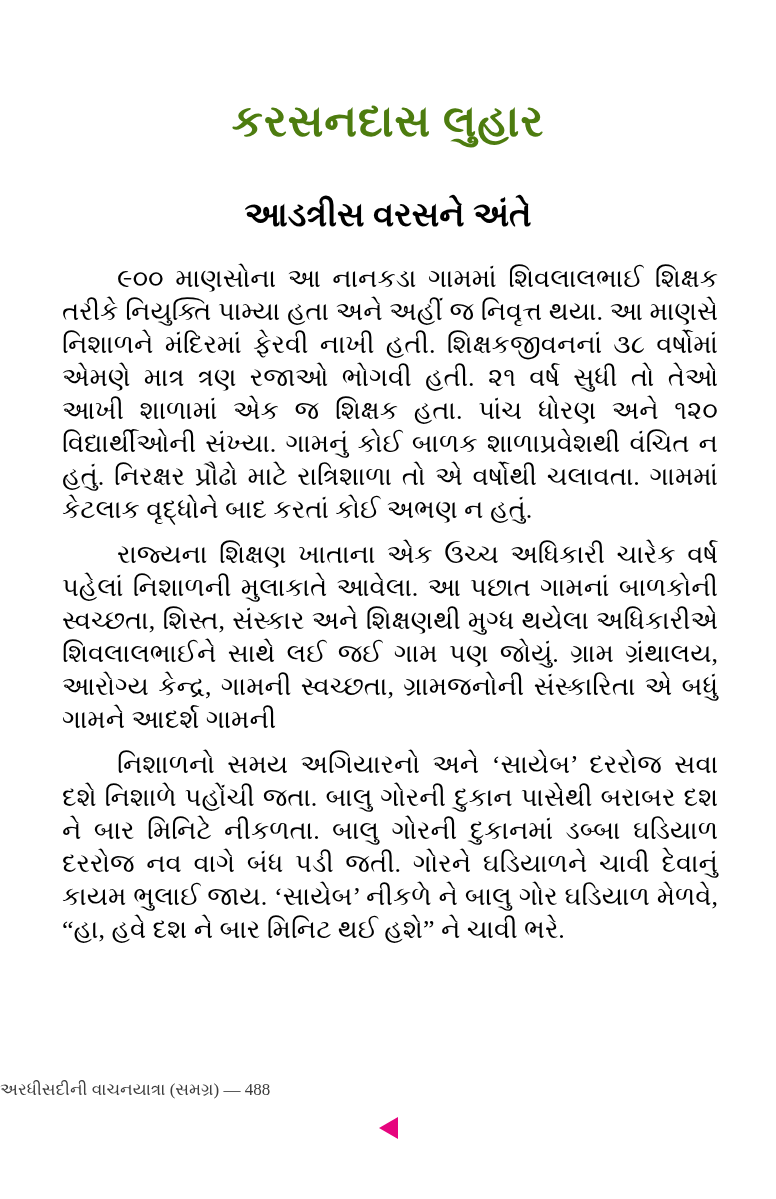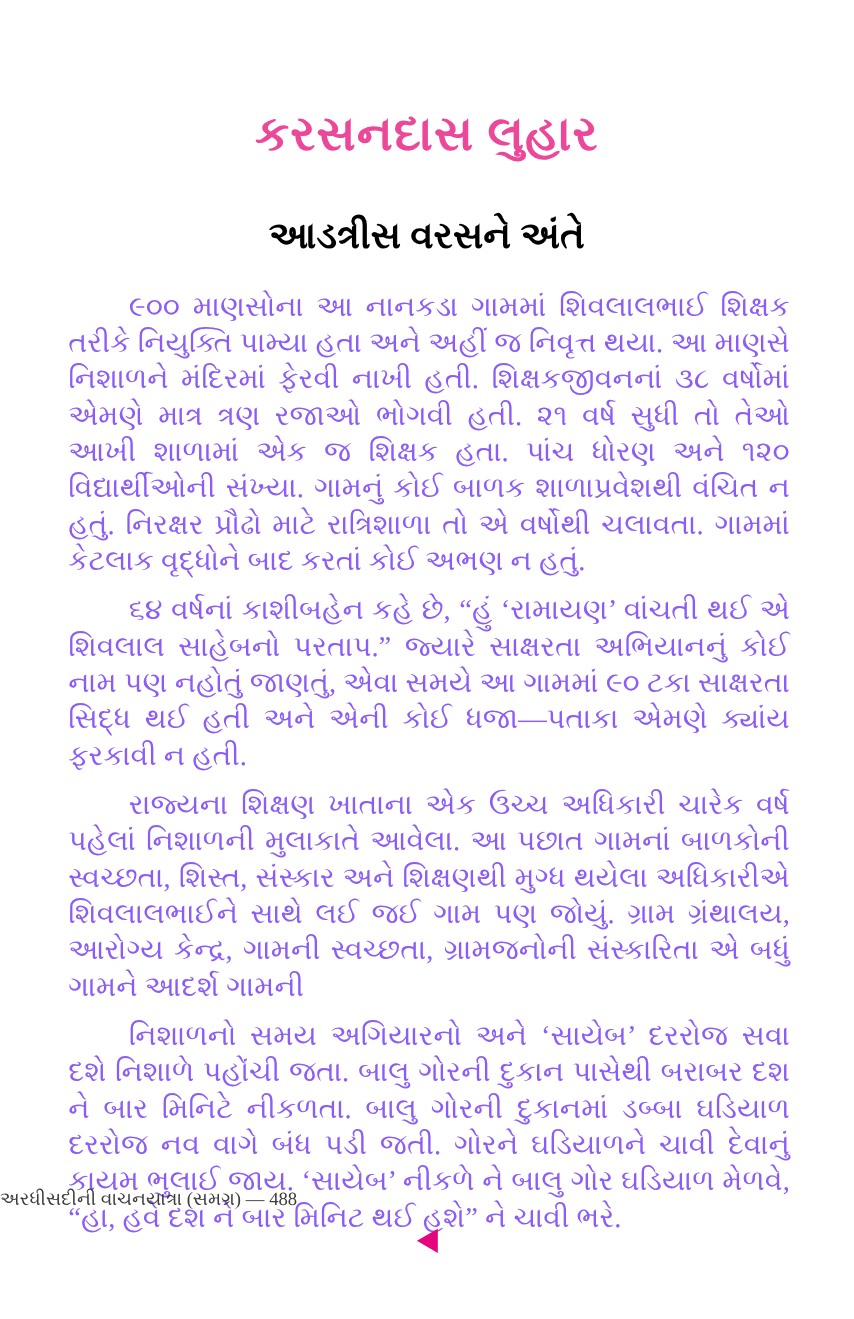--- a/index.html
+++ b/index.html
@@ -12,41 +12,41 @@
     font-family: "Liberation Serif", serif;
   }
   .author-title {
     position: absolute;
     top: 96px;
     left: 0;
     width: 100%;
     text-align: center;
     font-size: 44px;
     font-weight: bold;
-    color: #ec4899;
+    color: #4d7c0f;
     letter-spacing: 1px;
   }
   .article-title {
     position: absolute;
     top: 196px;
     left: 0;
     width: 100%;
     text-align: center;
     font-size: 34px;
     font-weight: bold;
     color: #000000;
   }
   .body-text {
     position: absolute;
     top: 262px;
     left: 62px;
     width: 656px;
     font-size: 26px;
     line-height: 33px;
-    color: #8b5cf6;
+    color: #000000;
     text-align: justify;
   }
   .body-text p {
     margin: 0 0 12px 0;
     text-indent: 55px;
   }
   .footer {
     position: absolute;
     top: 1080px;
     left: 0;
@@ -69,21 +69,20 @@
 <body>
 
 <div class="page">
 
   <div class="author-title">કરસનદાસ લુહાર</div>
 
   <div class="article-title">આડત્રીસ વરસને અંતે</div>
 
   <div class="body-text">
     <p>૯૦૦ માણસોના આ નાનકડા ગામમાં શિવલાલભાઈ શિક્ષક તરીકે નિયુક્તિ પામ્યા હતા અને અહીં જ નિવૃત્ત થયા. આ માણસે નિશાળને મંદિરમાં ફેરવી નાખી હતી. શિક્ષકજીવનનાં ૩૮ વર્ષોમાં એમણે માત્ર ત્રણ રજાઓ ભોગવી હતી. ૨૧ વર્ષ સુધી તો તેઓ આખી શાળામાં એક જ શિક્ષક હતા. પાંચ ધોરણ અને ૧૨૦ વિદ્યાર્થીઓની સંખ્યા. ગામનું કોઈ બાળક શાળાપ્રવેશથી વંચિત ન હતું. નિરક્ષર પ્રૌઢો માટે રાત્રિશાળા તો એ વર્ષોથી ચલાવતા. ગામમાં કેટલાક વૃદ્ધોને બાદ કરતાં કોઈ અભણ ન હતું.</p>
-    <p>૬૪ વર્ષનાં કાશીબહેન કહે છે, “હું ‘રામાયણ’ વાંચતી થઈ એ શિવલાલ સાહેબનો પરતાપ.” જ્યારે સાક્ષરતા અભિયાનનું કોઈ નામ પણ નહોતું જાણતું, એવા સમયે આ ગામમાં ૯૦ ટકા સાક્ષરતા સિદ્ધ થઈ હતી અને એની કોઈ ધજા—પતાકા એમણે ક્યાંય ફરકાવી ન હતી.</p>
     <p>રાજ્યના શિક્ષણ ખાતાના એક ઉચ્ચ અધિકારી ચારેક વર્ષ પહેલાં નિશાળની મુલાકાતે આવેલા. આ પછાત ગામનાં બાળકોની સ્વચ્છતા, શિસ્ત, સંસ્કાર અને શિક્ષણથી મુગ્ધ થયેલા અધિકારીએ શિવલાલભાઈને સાથે લઈ જઈ ગામ પણ જોયું. ગ્રામ ગ્રંથાલય, આરોગ્ય કેન્દ્ર, ગામની સ્વચ્છતા, ગ્રામજનોની સંસ્કારિતા એ બધું ગામને આદર્શ ગામની</p>
     <p>નિશાળનો સમય અગિયારનો અને ‘સાયેબ’ દરરોજ સવા દશે નિશાળે પહોંચી જતા. બાલુ ગોરની દુકાન પાસેથી બરાબર દશ ને બાર મિનિટે નીકળતા. બાલુ ગોરની દુકાનમાં ડબ્બા ઘડિયાળ દરરોજ નવ વાગે બંધ પડી જતી. ગોરને ઘડિયાળને ચાવી દેવાનું કાયમ ભુલાઈ જાય. ‘સાયેબ’ નીકળે ને બાલુ ગોર ઘડિયાળ મેળવે, “હા, હવે દશ ને બાર મિનિટ થઈ હશે” ને ચાવી ભરે.</p>
   </div>
 
   <div class="footer">અરધીસદીની વાચનયાત્રા (સમગ્ર) — 488</div>
 
   <div class="end-mark"></div>
 
 </div>
 

